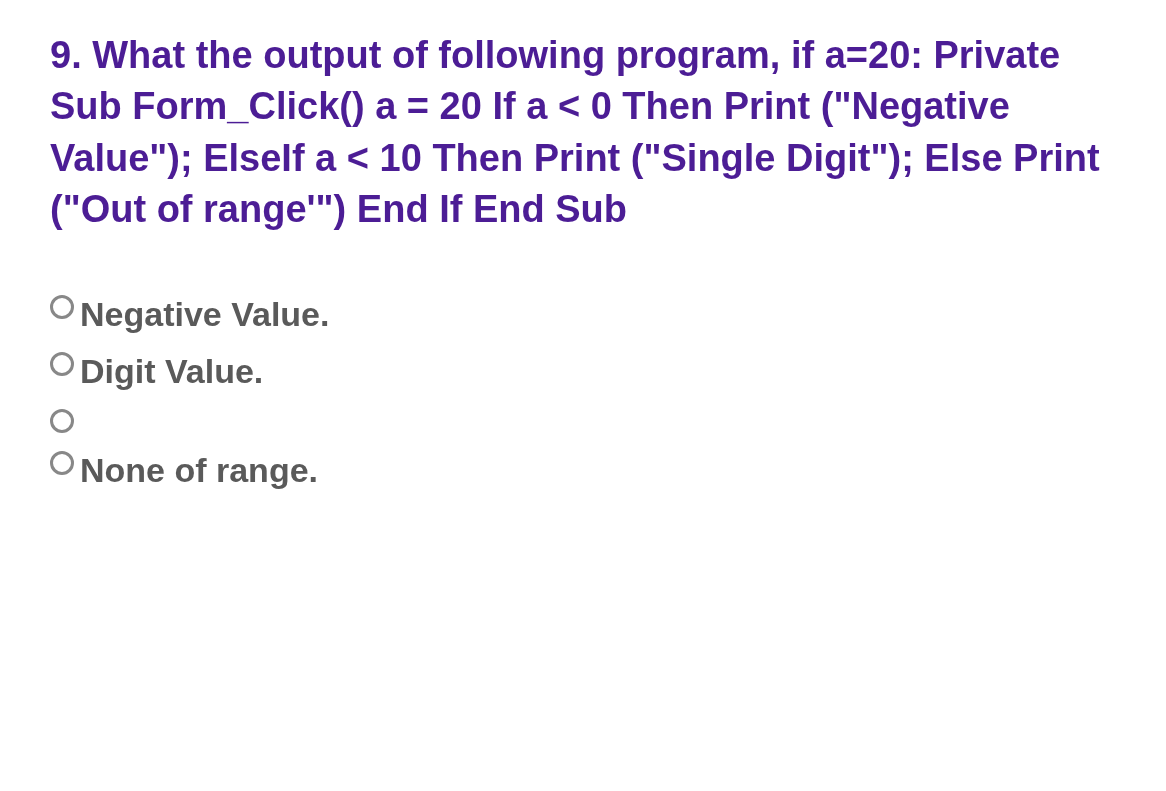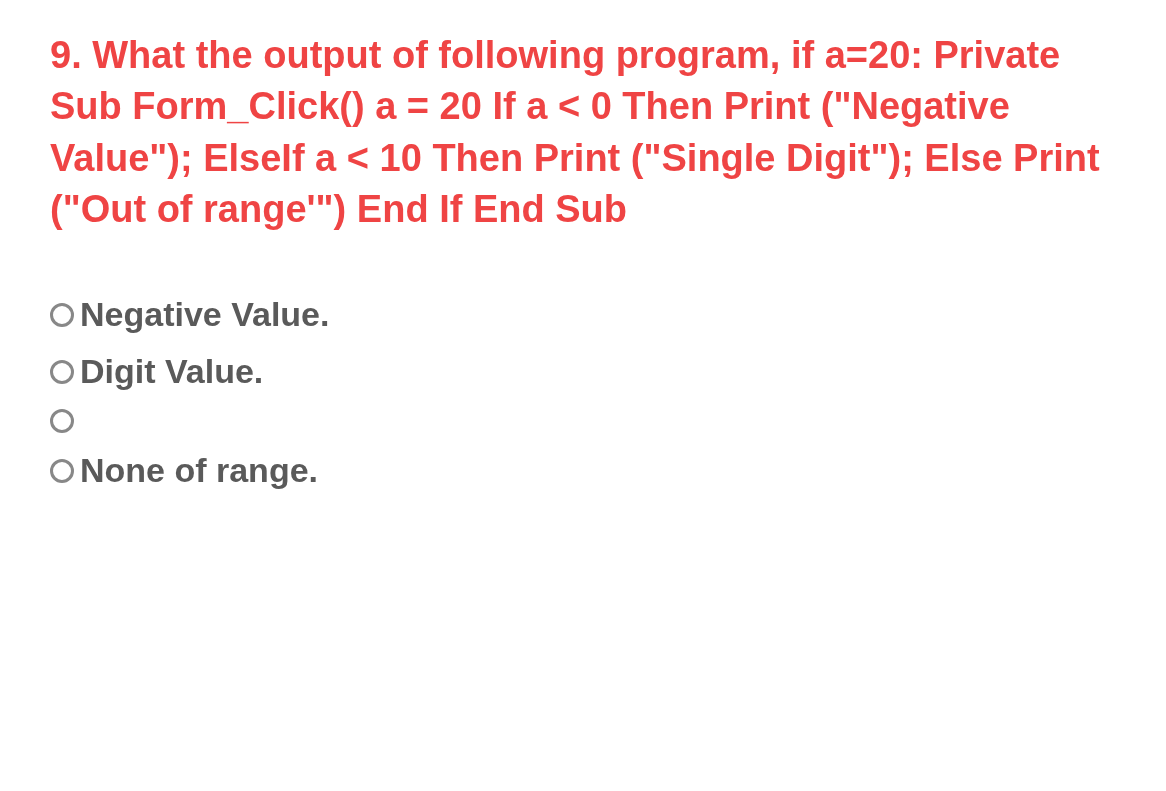--- a/index.html
+++ b/index.html
@@ -12,31 +12,30 @@
       height: 791px;
       background: #ffffff;
       font-family: Arial, Helvetica, sans-serif;
       padding: 30px 50px;
       color: #5a5a5a;
     }
     .question-text {
       font-size: 38px;
       font-weight: bold;
       line-height: 1.35;
-      color: #ef4444;
+      color: #4c1d95;
       margin-bottom: 60px;
     }
     .options {
       display: flex;
       flex-direction: column;
       gap: 18px;
     }
     .option {
       display: flex;
-      align-items: center;
       gap: 6px;
     }
     .radio-circle {
       width: 24px;
       height: 24px;
       border: 3px solid #888888;
       border-radius: 50%;
       flex-shrink: 0;
       background: transparent;
       cursor: pointer;

